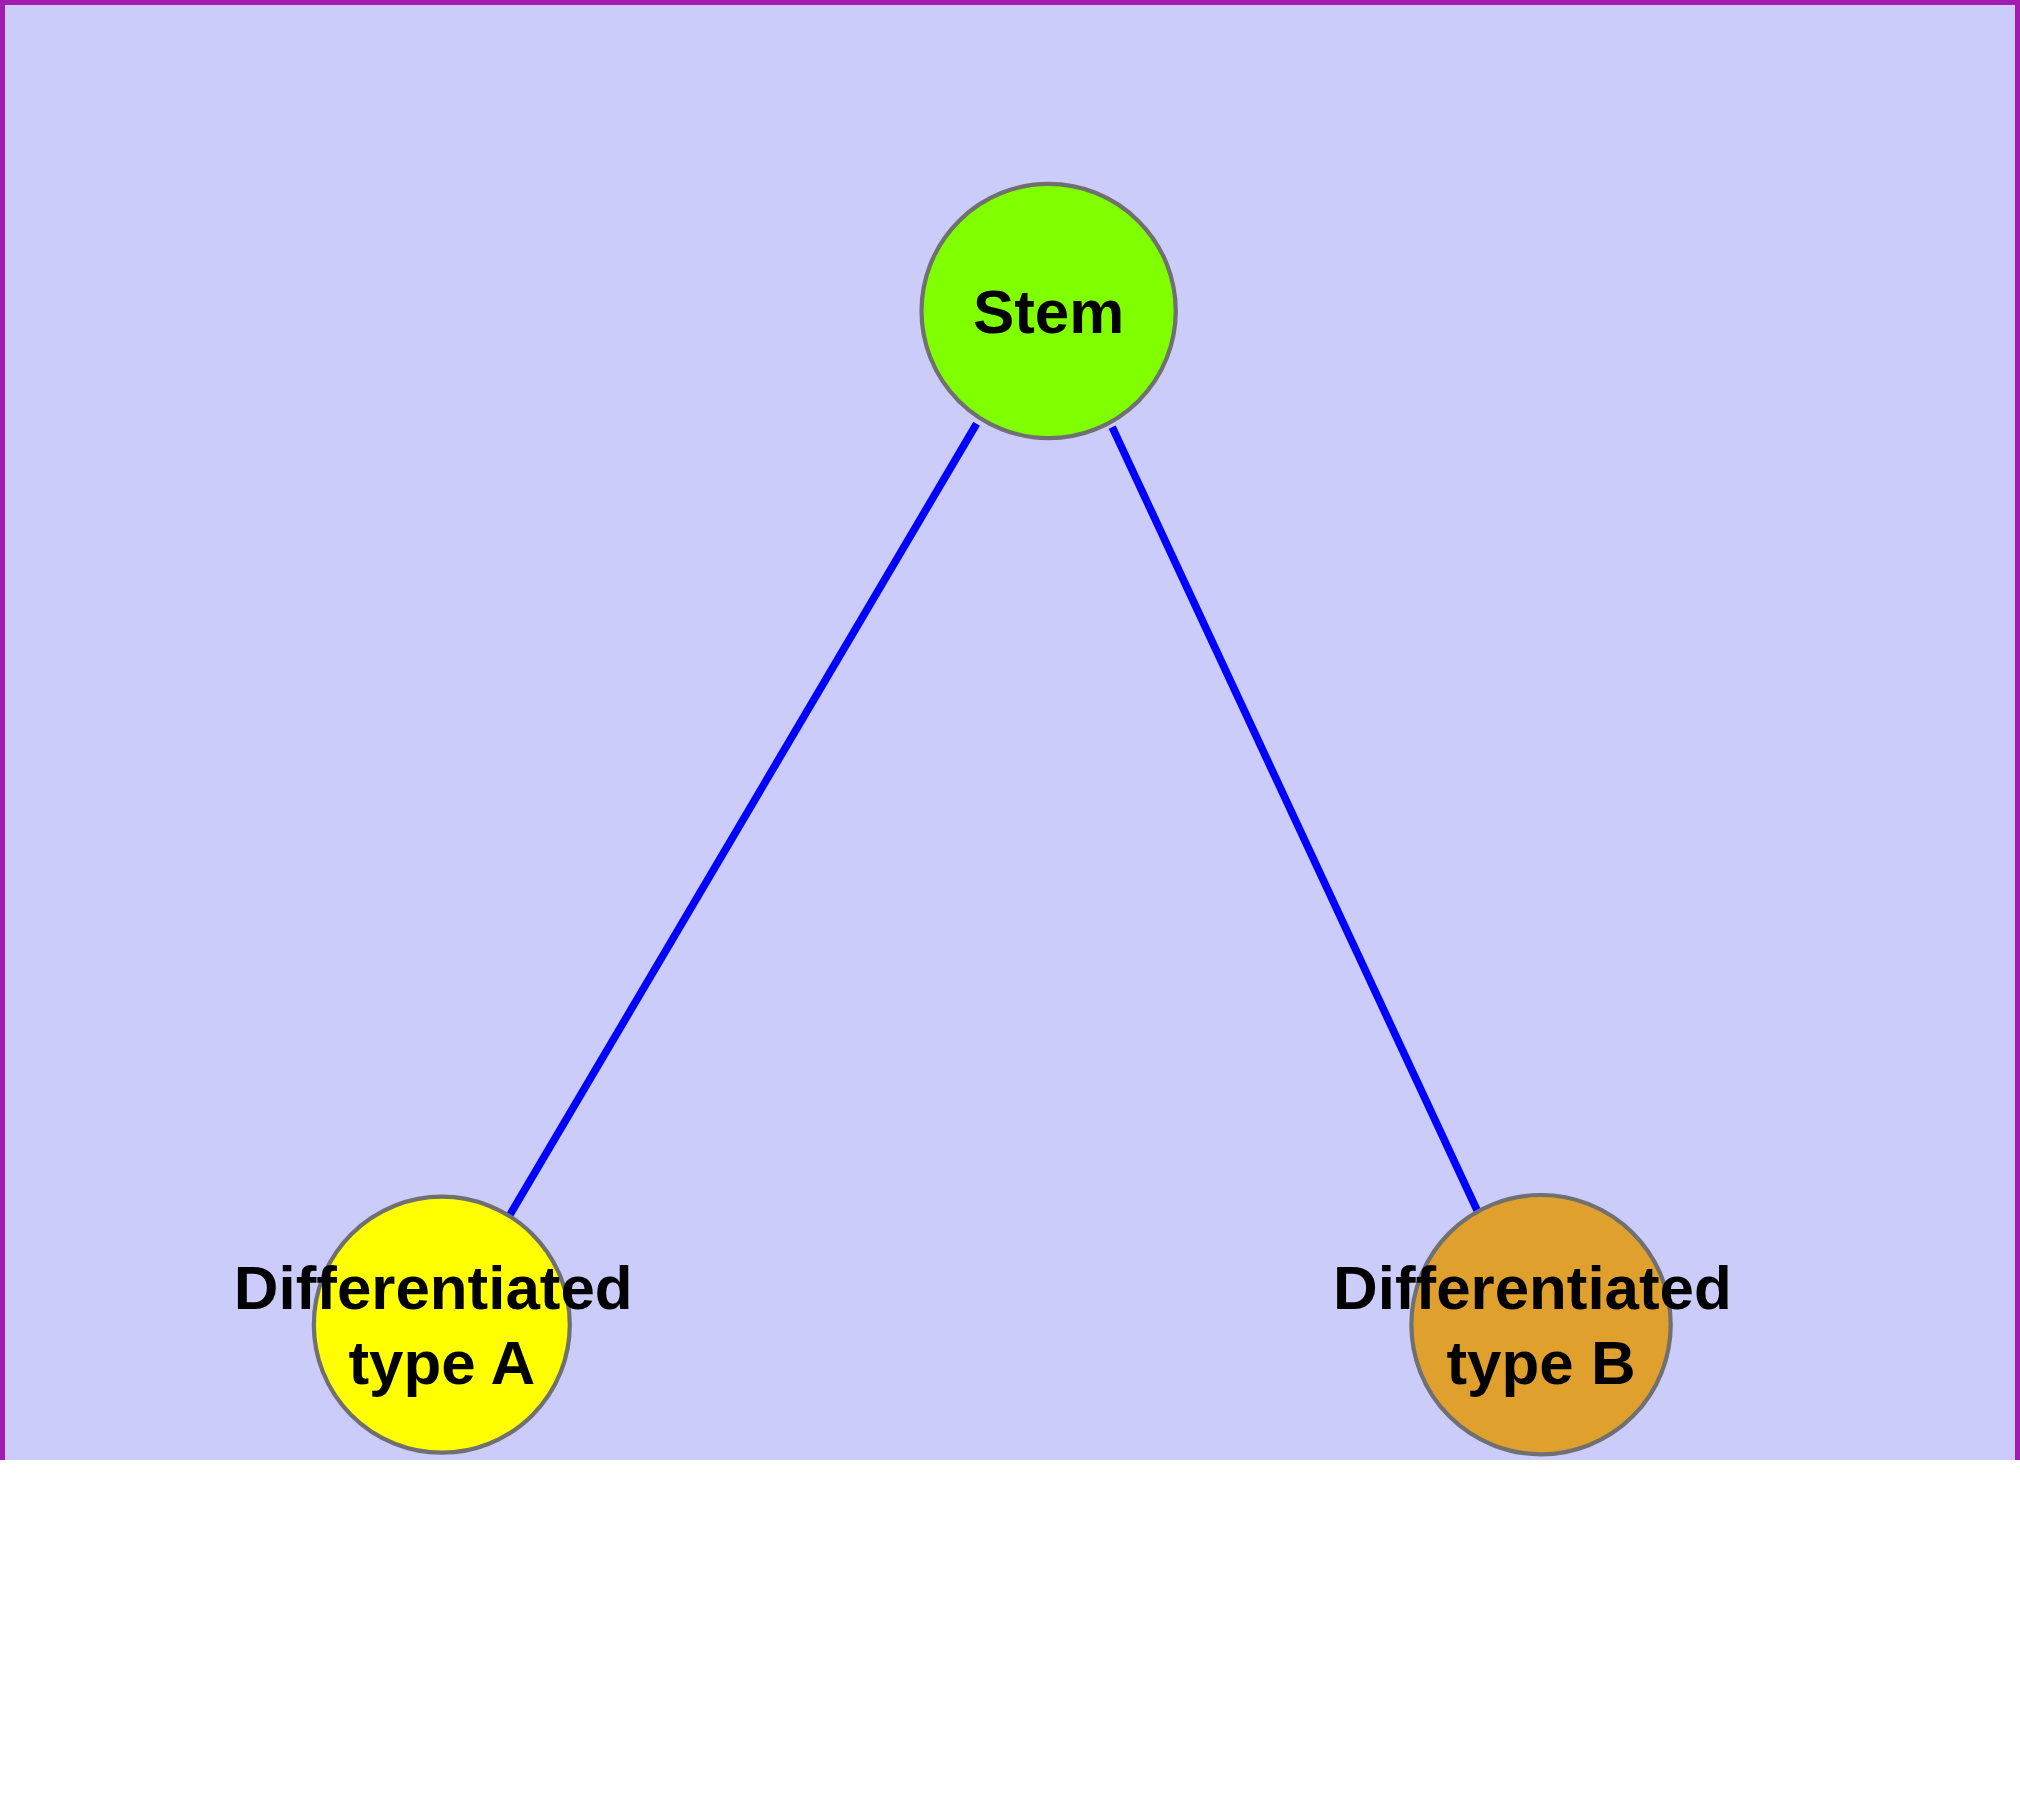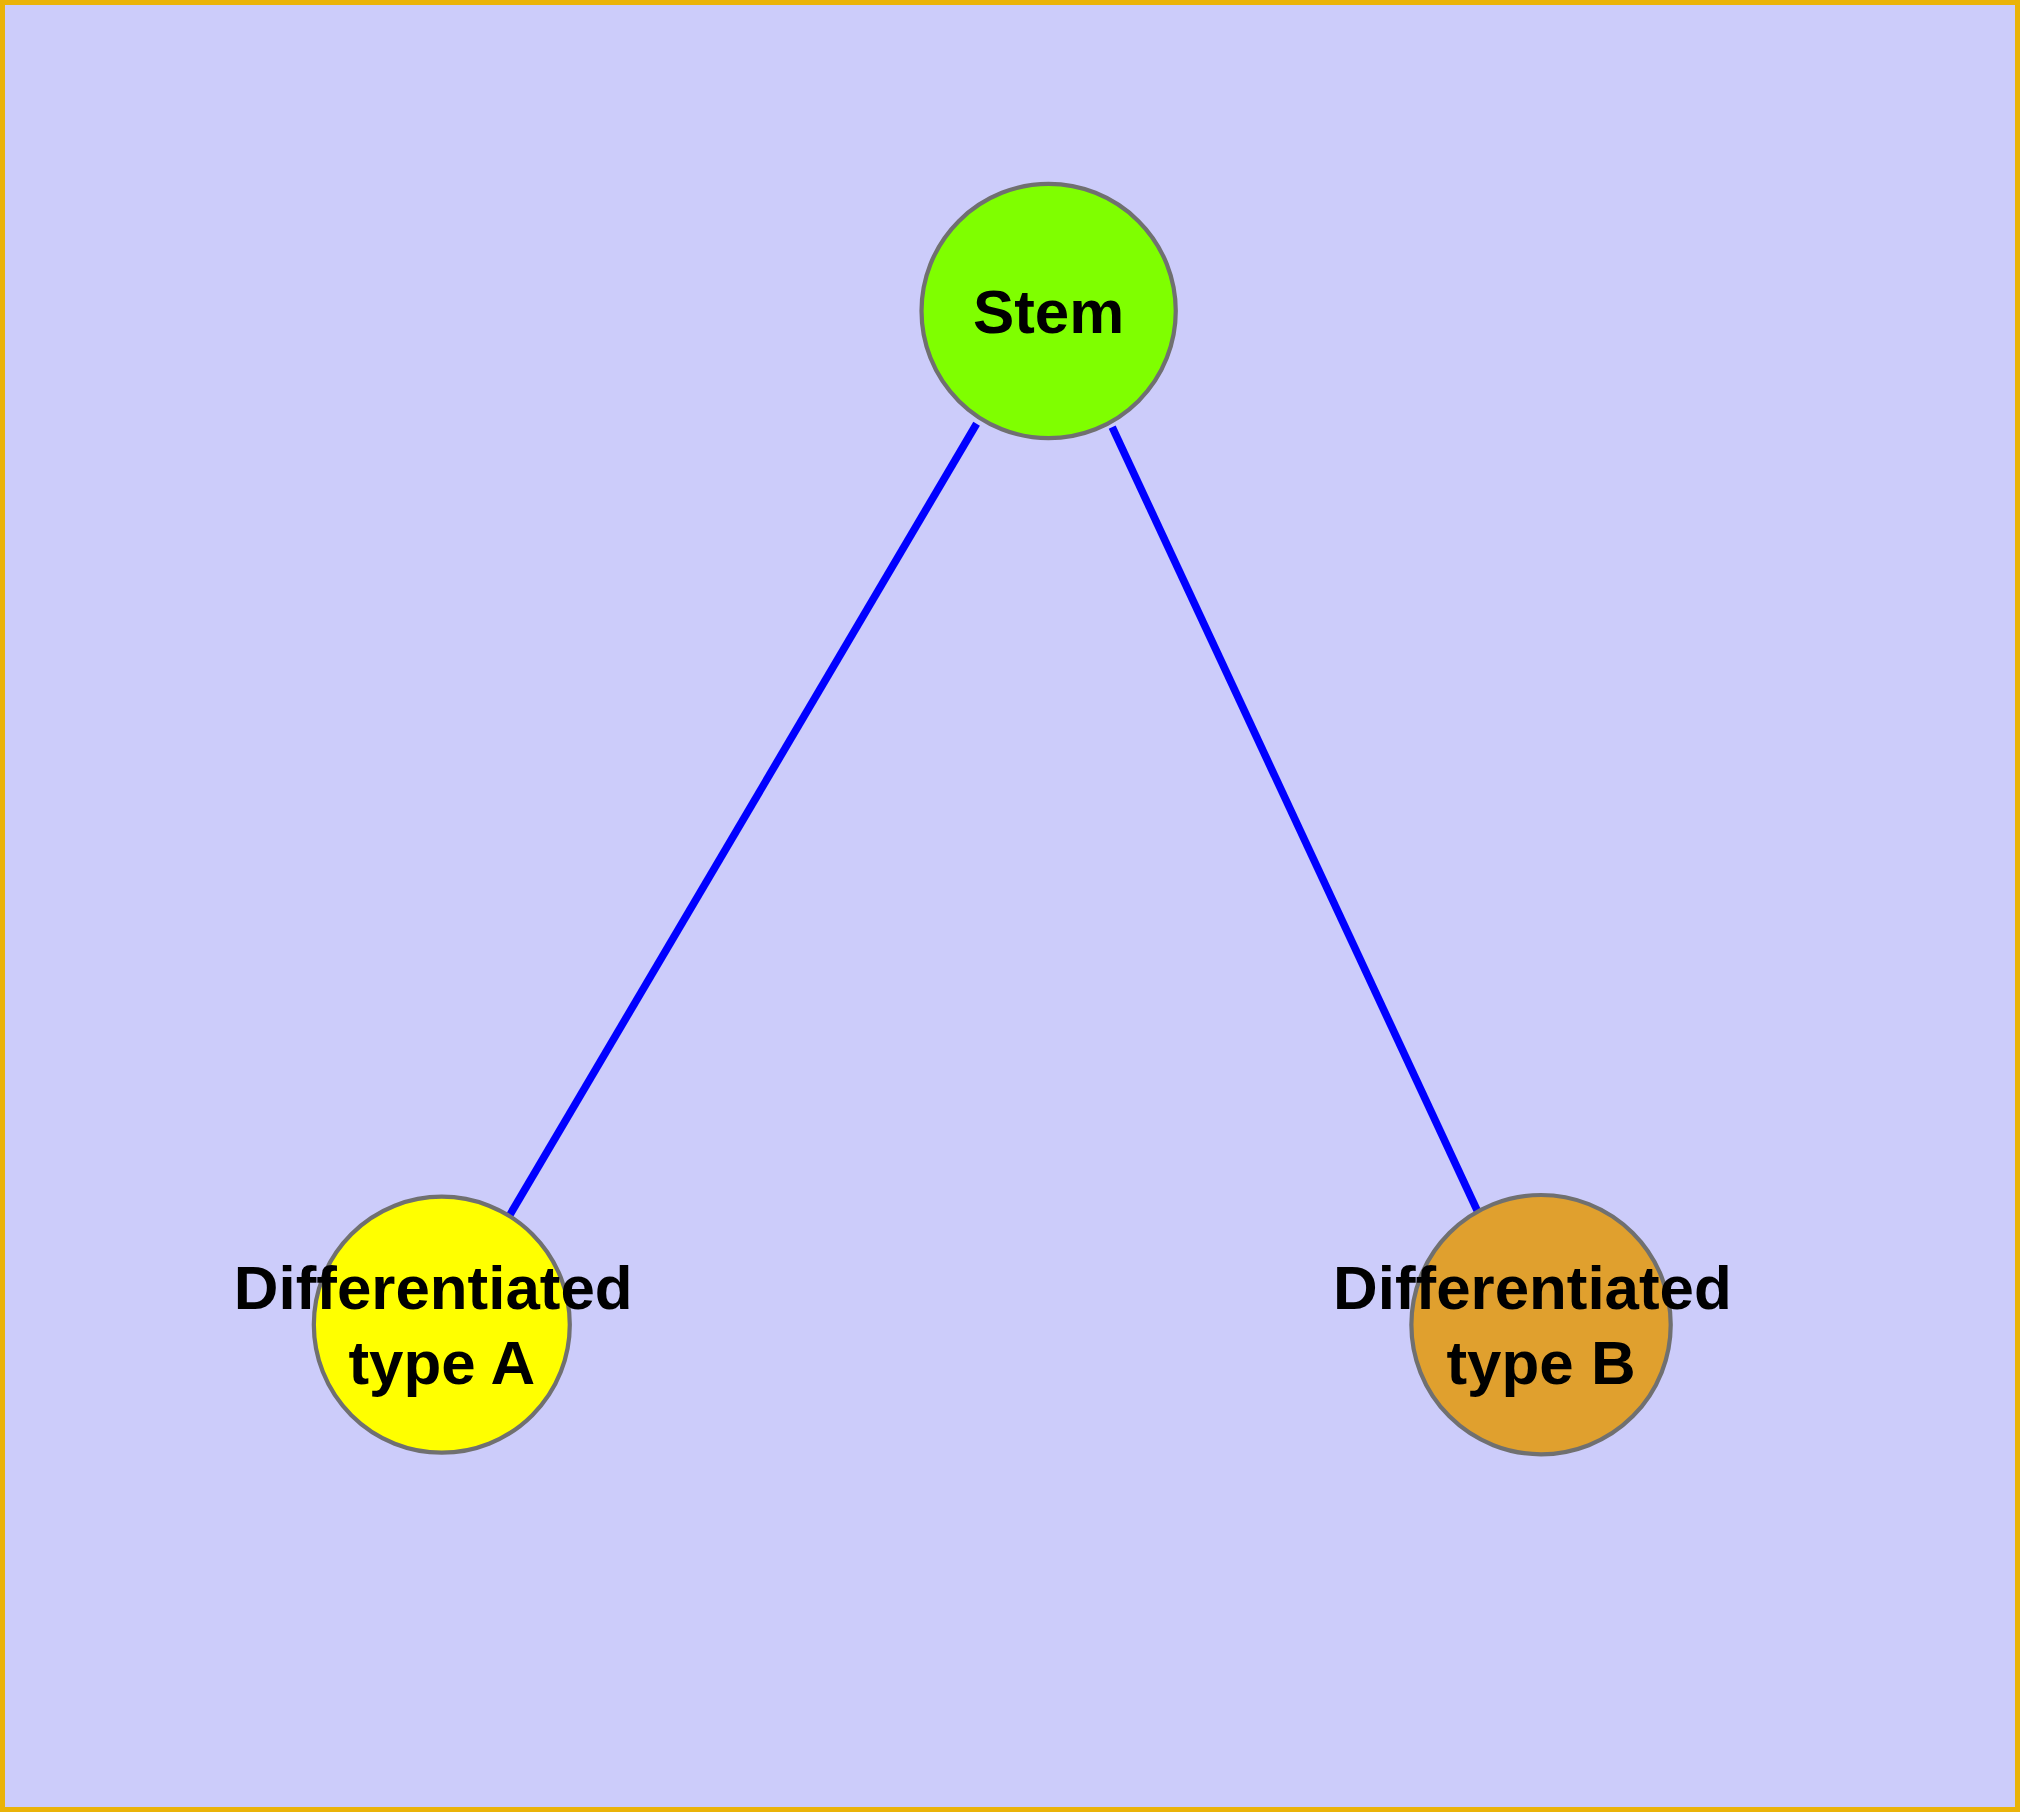--- a/index.html
+++ b/index.html
@@ -4,22 +4,22 @@
 <title>Cell Differentiation Graph</title>
 <style>
   html, body {
     margin: 0;
     padding: 0;
     background: #ffffff;
   }
   #canvas {
     position: relative;
     width: 2021px;
-    height: 1812px;
-    background: #eab308;
+    height: 1460px;
+    background: #a21caf;
     overflow: hidden;
     font-family: "Liberation Sans", "DejaVu Sans", sans-serif;
     text-decoration: underline;
   }
   #plot-bg {
     position: absolute;
     left: 5.1px;
     top: 5.1px;
     width: 2010px;
     height: 1802px;

